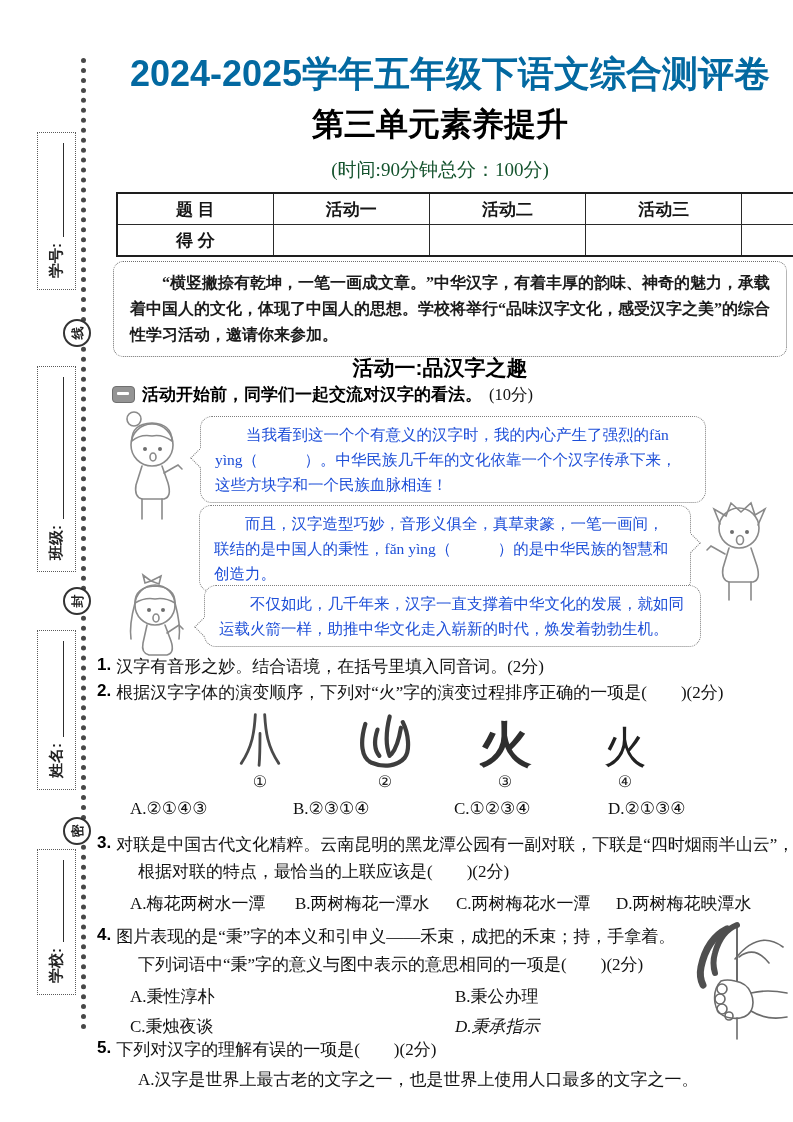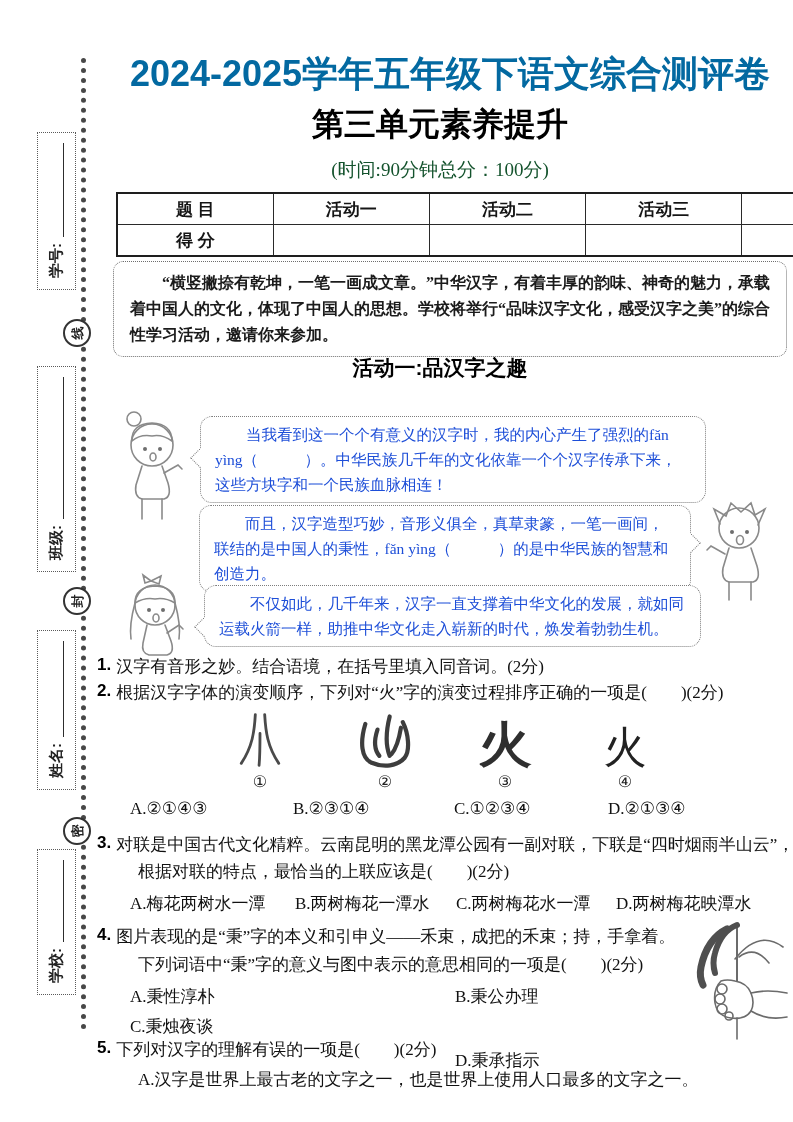--- a/index.html
+++ b/index.html
@@ -138,20 +138,25 @@
       <td></td>
     </tr>
   </tbody>
     </table>
 
   <div class="abs intro-box">
     <p>“横竖撇捺有乾坤，一笔一画成文章。”中华汉字，有着丰厚的韵味、神奇的魅力，承载着中国人的文化，体现了中国人的思想。学校将举行“品味汉字文化，感受汉字之美”的综合性学习活动，邀请你来参加。</p>
   </div>
 
   <div class="abs act-heading">活动一:品汉字之趣</div>
+  <div class="abs lead-row">
+    <span class="lead-icon"></span>
+    <span class="lead-text">活动开始前，同学们一起交流对汉字的看法。</span>
+    <span class="lead-score">(10分)</span>
+  </div>
 
   <div class="avatar" style="left:112px;top:407px;">
     <svg width="78" height="126" viewBox="0 0 78 126" fill="none" stroke="#8a8a8a" stroke-width="1.6" stroke-linecap="round">
       <circle cx="22" cy="12" r="7"></circle>
       <circle cx="40" cy="38" r="21"></circle>
       <path d="M20,34 Q19,17 40,16 Q60,17 60,34 Q50,27 40,29 Q28,27 20,34"></path>
       <circle cx="33" cy="42" r="2" fill="#6e6e6e" stroke="none"></circle>
       <circle cx="48" cy="42" r="2" fill="#6e6e6e" stroke="none"></circle>
       <ellipse cx="41" cy="50" rx="3" ry="4"></ellipse>
       <path d="M30,59 L24,78 Q22,90 30,92 L52,92 Q60,90 56,76 L50,59"></path>
@@ -252,21 +257,21 @@
   <span class="opt" style="left:616px;top:892px;">D.两树梅花映潭水</span>
 
   <div class="q-row" style="left:97px;top:925px;">
     <span class="q-no">4.</span>
     <span class="q-stem">图片表现的是“秉”字的本义和引申义——禾束，成把的禾束；持，手拿着。</span>
   </div>
   <div class="q-cont" style="left:118px;top:953px;">下列词语中“秉”字的意义与图中表示的意思相同的一项是(　　)(2分)</div>
   <span class="opt" style="left:130px;top:985px;">A.秉性淳朴</span>
   <span class="opt" style="left:455px;top:985px;">B.秉公办理</span>
   <span class="opt" style="left:130px;top:1015px;">C.秉烛夜谈</span>
-  <span class="opt" style="left:455px;top:1049px;">D.秉承指示</span>
+  <span class="opt" style="left:455px;top:1015px;font-style:italic;">D.秉承指示</span>
 
   <div class="abs" style="left:675px;top:917px;">
     <svg width="113" height="127" viewBox="0 0 113 127" fill="none" stroke="#6b6b6b" stroke-width="1.6" stroke-linecap="round">
       <path d="M62,8 L62,86" stroke-width="2"></path>
       <path d="M60,42 Q84,12 108,30"></path>
       <path d="M64,40 Q80,28 94,46"></path>
       <path d="M52,12 Q32,22 26,50 Q24,60 28,68" stroke="#4f4f4f" stroke-width="7"></path>
       <path d="M62,8 Q46,14 40,36 Q37,46 40,56" stroke="#4f4f4f" stroke-width="6"></path>
       <path d="M46,64 Q38,72 40,86 Q42,99 56,101 Q70,103 76,94 Q80,86 76,76 Q72,66 60,64 Q52,62 46,64" fill="#fff"></path>
       <circle cx="47" cy="72" r="5"></circle>

